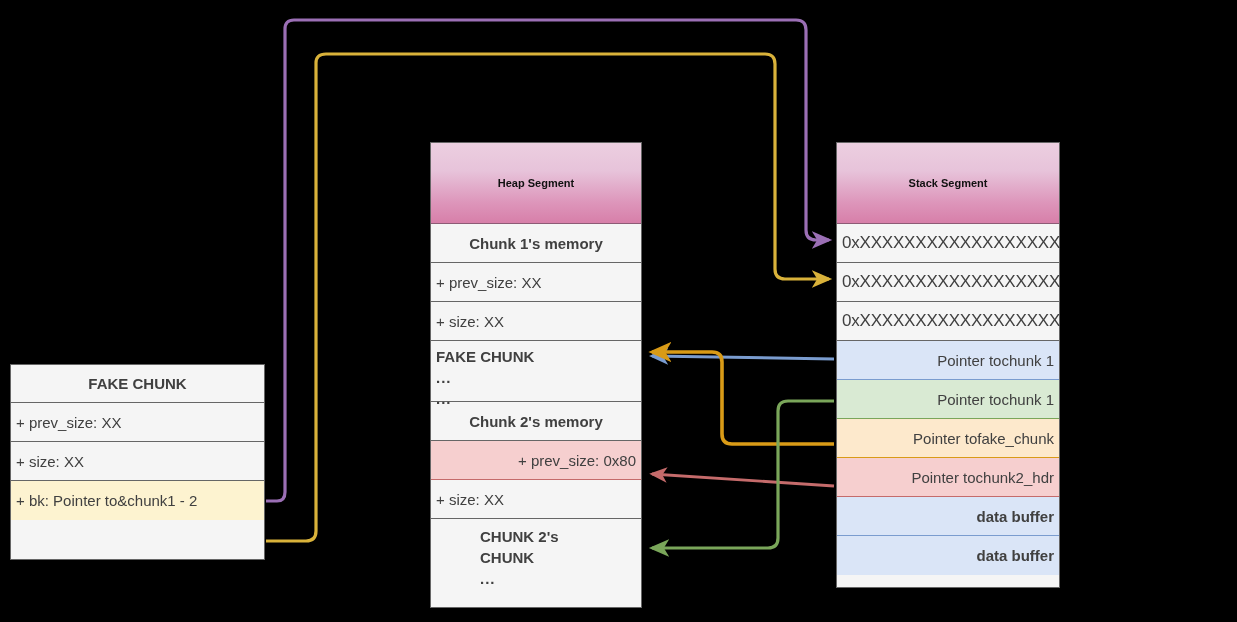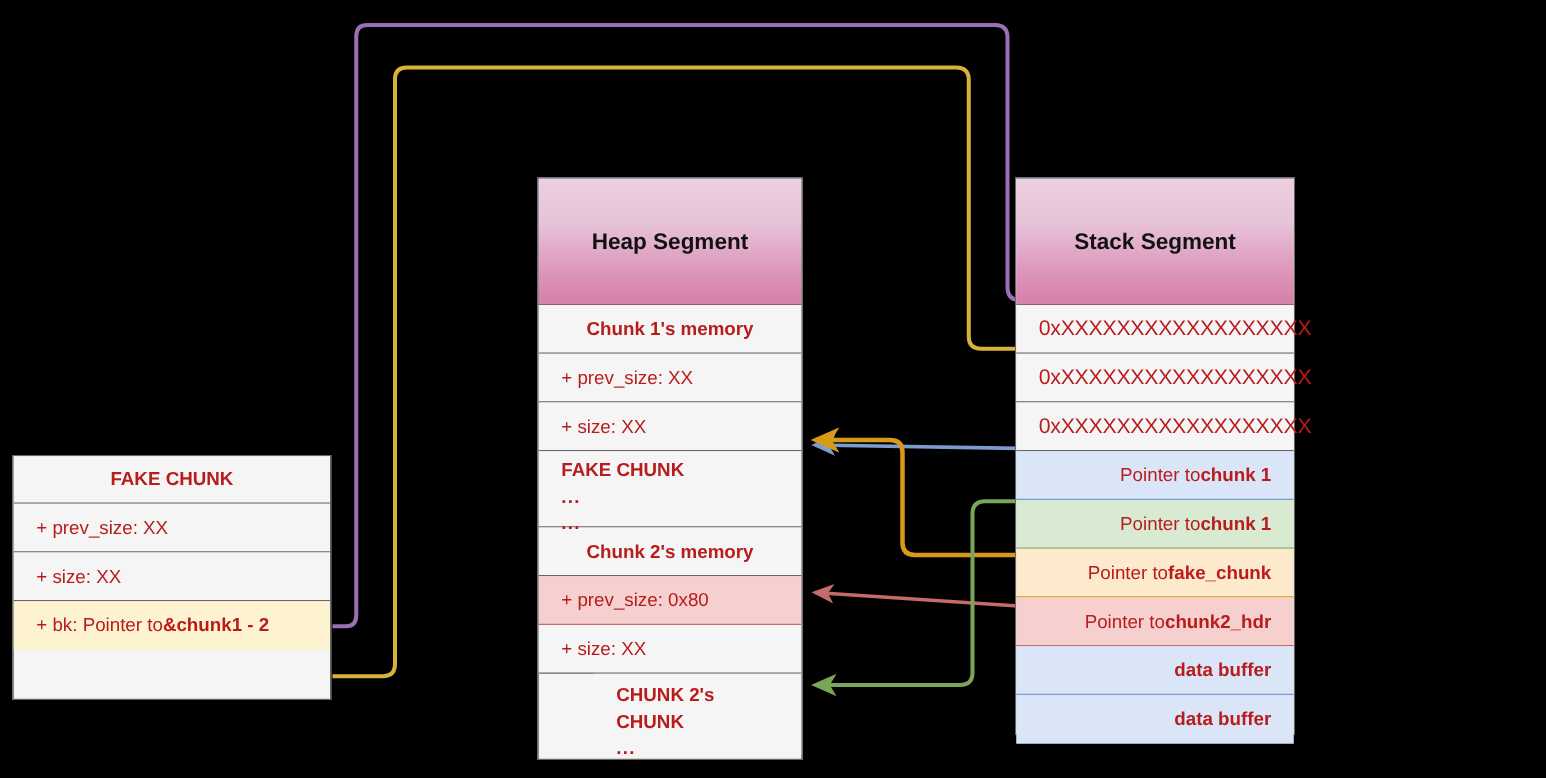--- a/index.html
+++ b/index.html
@@ -31,38 +31,38 @@
   }
   .box {
     position: absolute;
     box-sizing: border-box;
     z-index: 2;
     border: 1px solid #666666;
     background: #f5f5f5;
   }
   .seg-header {
     box-sizing: border-box;
-    height: 101px;
+    height: 81px;
     display: flex;
     align-items: center;
     justify-content: center;
     font-weight: bold;
-    font-size: 18px;
+    font-size: 11px;
     color: #111111;
     background: linear-gradient(to bottom, #eccfe0 0%, #e7c3da 35%, #dd95ba 75%, #d77fa9 100%);
     border-bottom: 1px solid #8d5b76;
   }
   .row {
     box-sizing: border-box;
     height: 39px;
     display: flex;
     align-items: center;
-    padding: 0 18px;
+    padding: 0 5px;
     font-size: 15px;
-    color: #b91c1c;
+    color: #404040;
     background: #f5f5f5;
     border-bottom: 1px solid #666666;
     white-space: nowrap;
   }
   .row:last-child { border-bottom: none; }
   .row.center { justify-content: center; font-weight: bold; }
   .row.tall {
     height: 61px;
     align-items: flex-start;
     padding-top: 5px;
@@ -75,37 +75,37 @@
     height: 65px;
     align-items: flex-start;
     padding-top: 7px;
     line-height: 21px;
     font-weight: bold;
     flex-direction: column;
     justify-content: flex-start;
     margin-left: 44px;
   }
   .row .dots { font-weight: bold; letter-spacing: 1px; }
-  .row b { font-weight: bold; }
+  .row b { font-weight: normal; }
   .mono-addr {
     font-family: "Liberation Sans", sans-serif;
     font-size: 17px;
     letter-spacing: -0.2px;
   }
 
   
   #heap-segment { left: 430px; top: 142px; width: 212px; height: 466px; }
   
-  #stack-segment { left: 812px; top: 142px; width: 224px; height: 446px; }
+  #stack-segment { left: 836px; top: 142px; width: 224px; height: 446px; }
   
   #fake-chunk { left: 10px; top: 364px; width: 255px; height: 196px; }
 
   .row.hl-purple { background: #ddd0e8; border-color: #9b6fb5; border-bottom-color: #9b6fb5; }
   .row.hl-yellow { background: #fdf3d0; border-color: #d4a017; border-bottom-color: #d4a017; }
-  .row.hl-red    { background: #f6cfcf; border-color: #c56b6b; border-bottom-color: #c56b6b; }
+  .row.hl-red    { background: #f6cfcf; border-color: #c56b6b; border-bottom-color: #c56b6b; justify-content: flex-end; }
   .row.hl-blue   { background: #dae5f7; border-color: #7a9ccf; border-bottom-color: #7a9ccf; }
   .row.hl-green  { background: #d9ead3; border-color: #7aa65a; border-bottom-color: #7aa65a; }
   .row.hl-orange { background: #fde9cc; border-color: #d99b17; border-bottom-color: #d99b17; }
 
   .row.bold-c { font-weight: bold; justify-content: flex-end; }
 </style>
 </head>
 <body>
 
 <div id="canvas">

